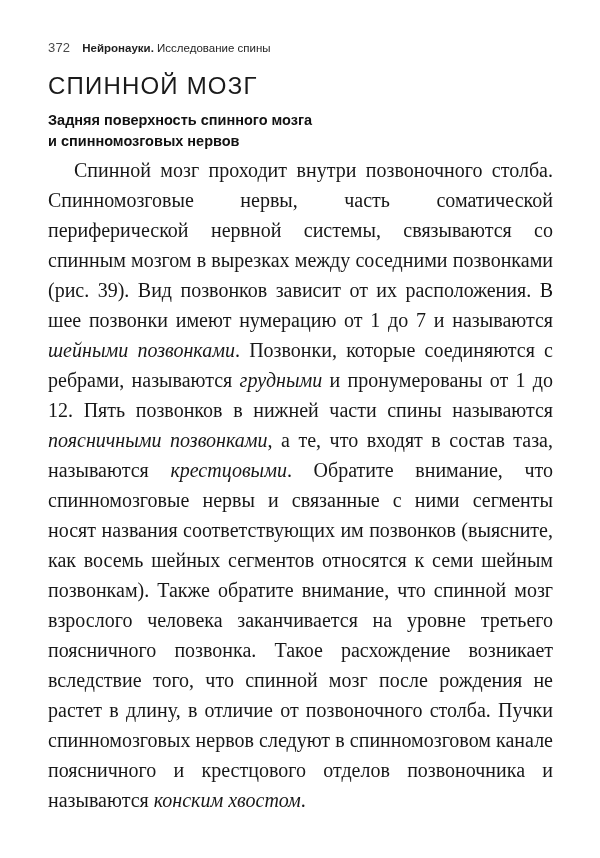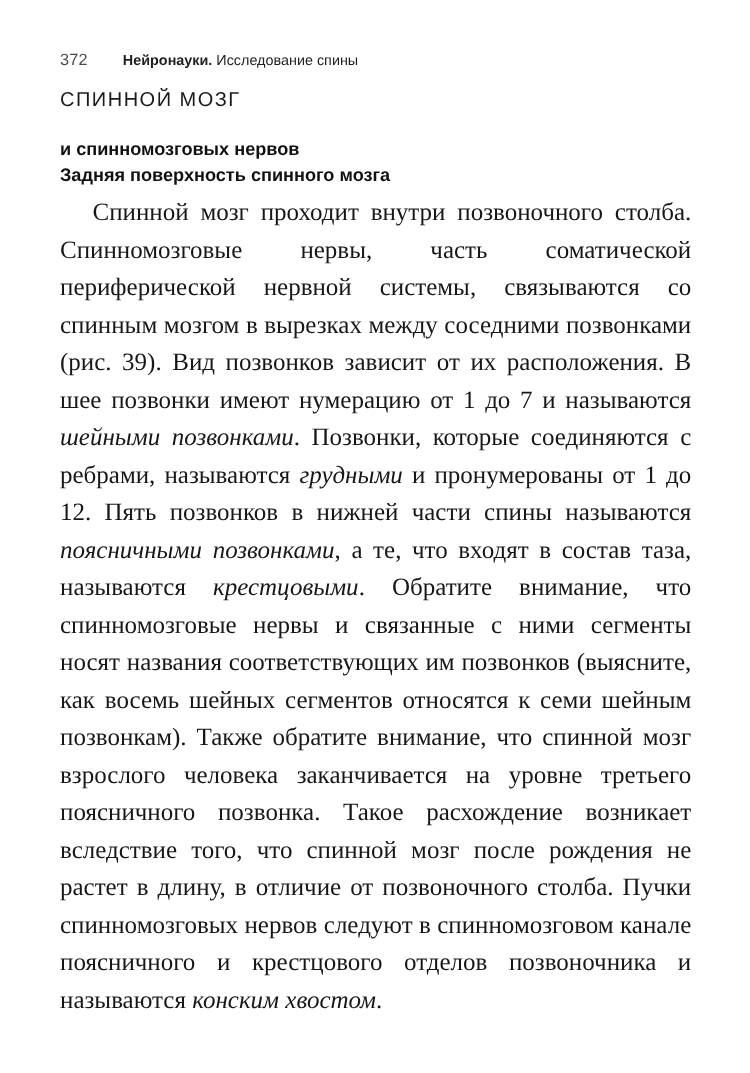--- a/index.html
+++ b/index.html
@@ -24,21 +24,21 @@
     background: #ffffff;
   }
   .header {
     position: absolute;
     left: 48px;
     top: 40px;
     width: 504px;
     height: 22px;
     display: flex;
     align-items: baseline;
-    gap: 28px;
+    gap: 12px;
   }
   .page-number {
     font-family: "Liberation Sans", sans-serif;
     font-size: 13px;
     color: #4a4a4a;
     letter-spacing: 0.2px;
   }
   .header-text {
     font-family: "Liberation Sans", sans-serif;
     font-size: 11.5px;
@@ -46,21 +46,21 @@
   }
   .header-text .bold {
     font-weight: bold;
     margin-top: 32px;
   }
   .chapter-title {
     position: absolute;
     left: 48px;
     top: 72px;
     font-family: "Liberation Sans", sans-serif;
-    font-size: 16px;
+    font-size: 24px;
     letter-spacing: 1.2px;
     color: #1a1a1a;
     font-weight: normal;
     margin: 0;
   }
   .section-title {
     position: absolute;
     left: 48px;
     top: 110px;
     width: 460px;
@@ -102,21 +102,21 @@
 <div class="page">
 
   <div class="header">
     <span class="page-number">372</span>
     <span class="header-text"><span class="bold">Нейронауки.</span> <span>Исследование спины</span></span>
   </div>
 
   <h1 class="chapter-title">СПИННОЙ МОЗГ</h1>
 
   <h2 class="section-title">
+    <span class="line">Задняя поверхность спинного мозга</span>
     <span class="line">и спинномозговых нервов</span>
-    <span class="line">Задняя поверхность спинного мозга</span>
   </h2>
 
   <p class="body-text">
     <span class="indent"></span><span>Спинной мозг проходит внутри позвоночного столба. Спинномозговые нервы, часть соматической периферической нервной системы, связываются со спинным мозгом в вырезках между соседними позвонками (рис. 39). Вид позвонков зависит от их расположения. В шее позвонки имеют нумерацию от 1 до 7 и называются </span><i>шейными позвонками</i><span>. Позвонки, которые соединяются с ребрами, называются </span><i>грудными</i><span> и пронумерованы от 1 до 12. Пять позвонков в нижней части спины называются </span><i>поясничными позвонками</i><span>, а те, что входят в состав таза, называются </span><i>крестцовыми</i><span>. Обратите внимание, что спинномозговые нервы и связанные с ними сегменты носят названия соответствующих им позвонков (выясните, как восемь шейных сегментов относятся к семи шейным позвонкам). Также обратите внимание, что спинной мозг взрослого человека заканчивается на уровне третьего поясничного позвонка. Такое расхождение возникает вследствие того, что спинной мозг после рождения не растет в длину, в отличие от позвоночного столба. Пучки спинномозговых нервов следуют в спинномозговом канале поясничного и крестцового отделов позвоночника и называются </span><i>конским хвостом</i><span>.</span>
   </p>
 
 </div>
 
 </body></html>

